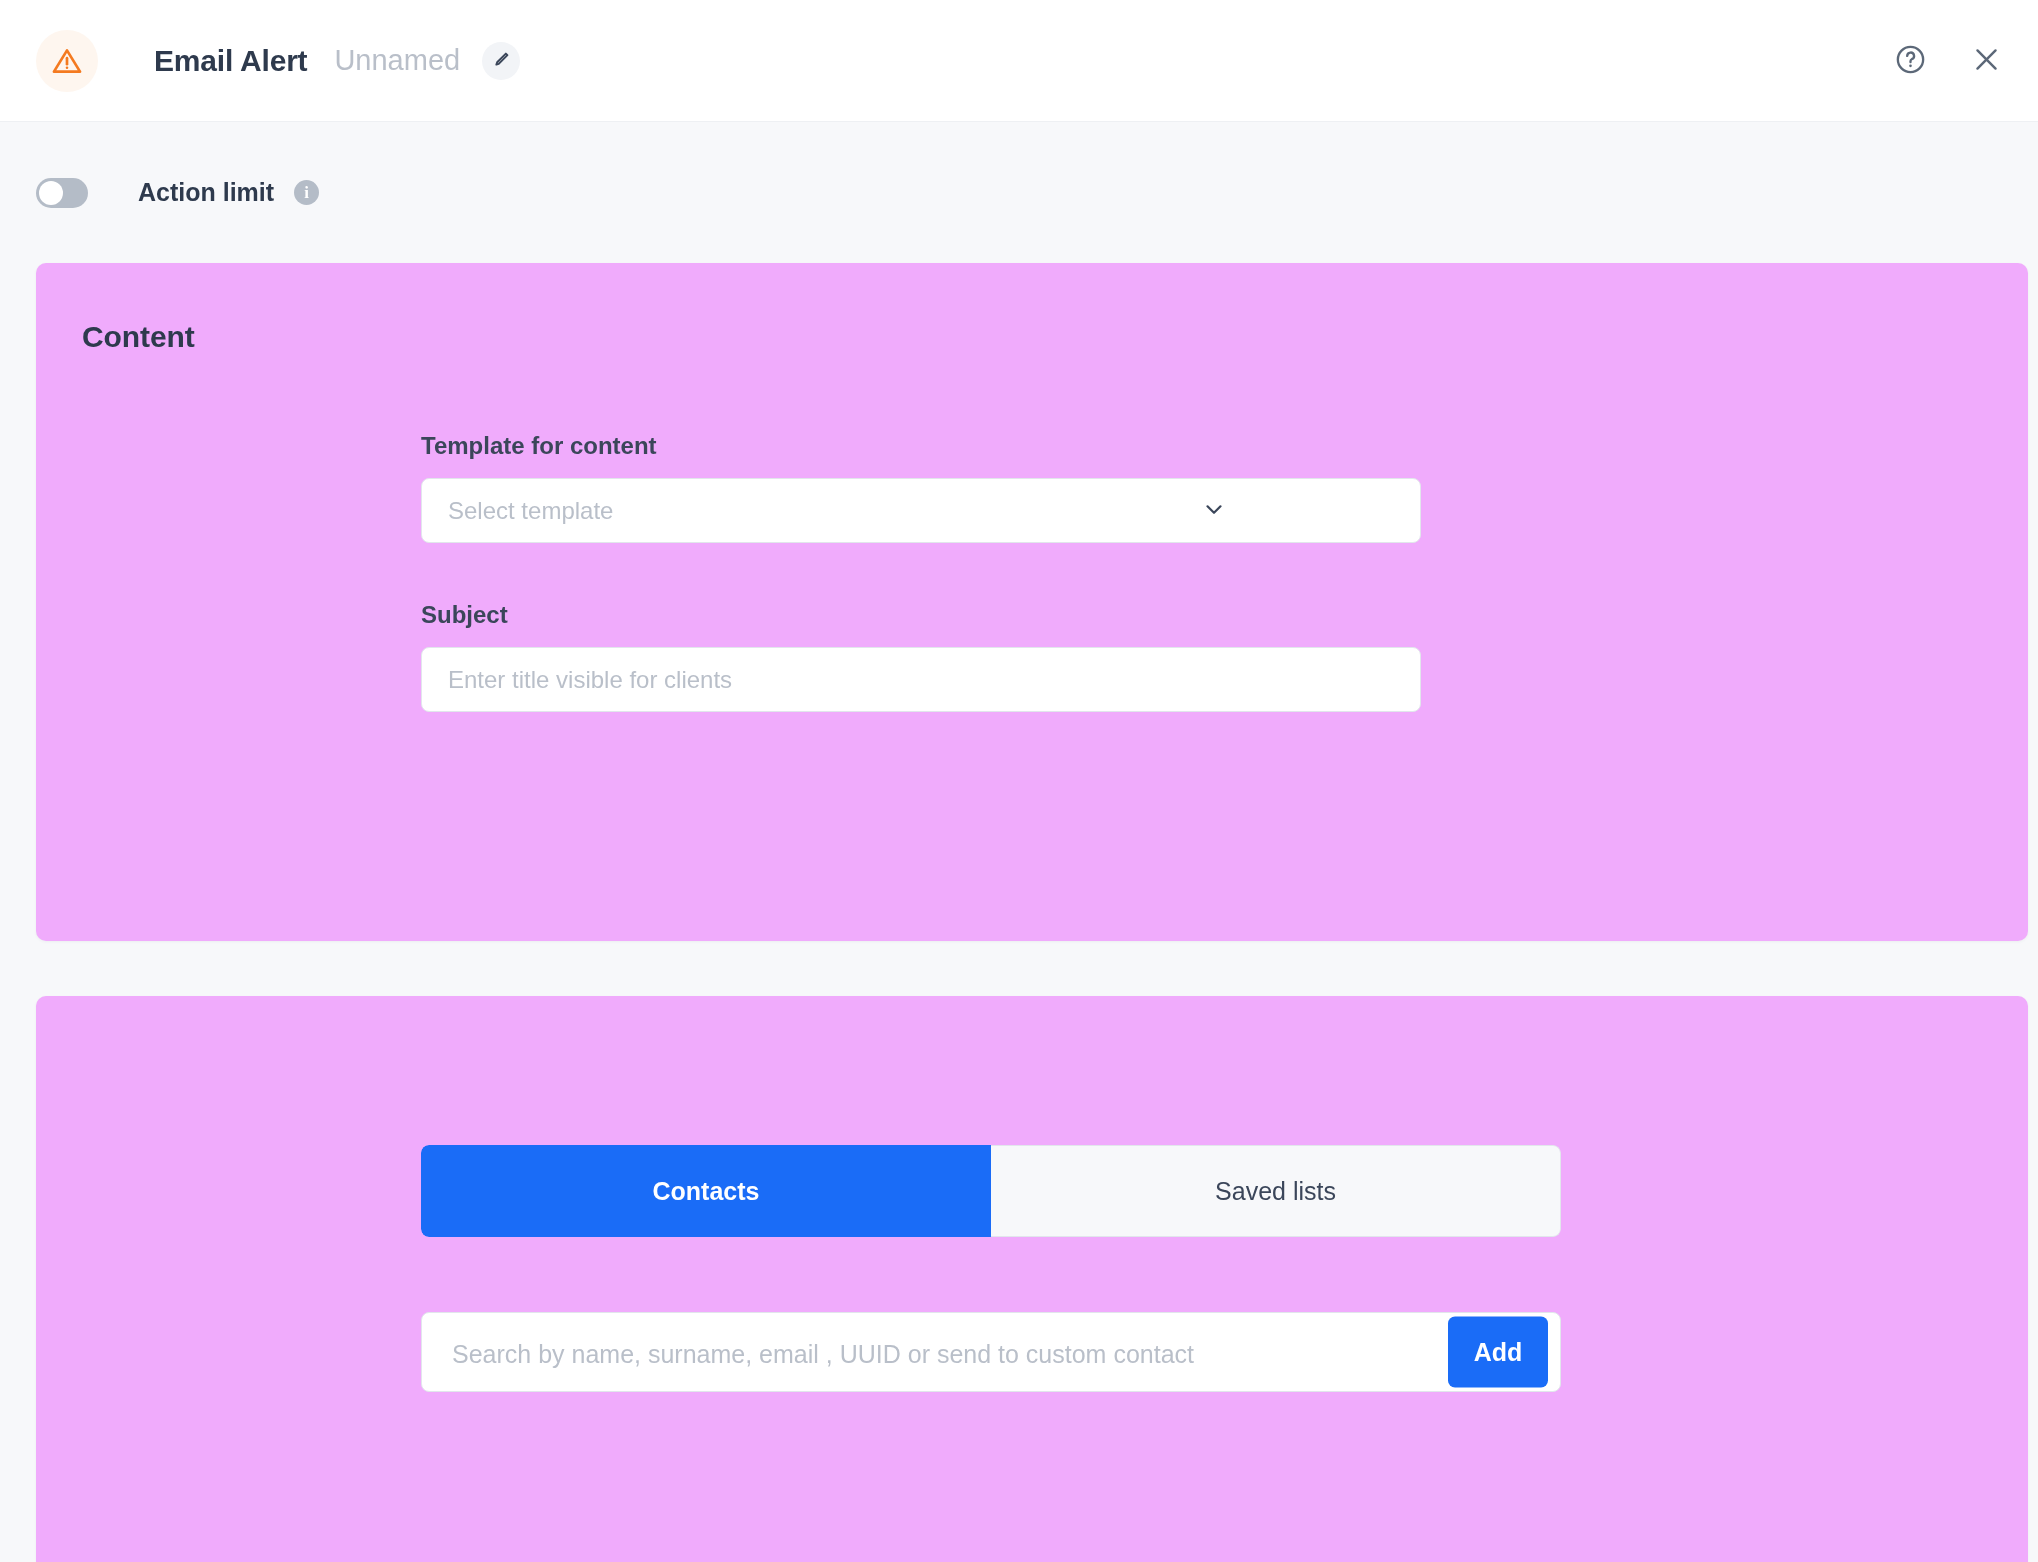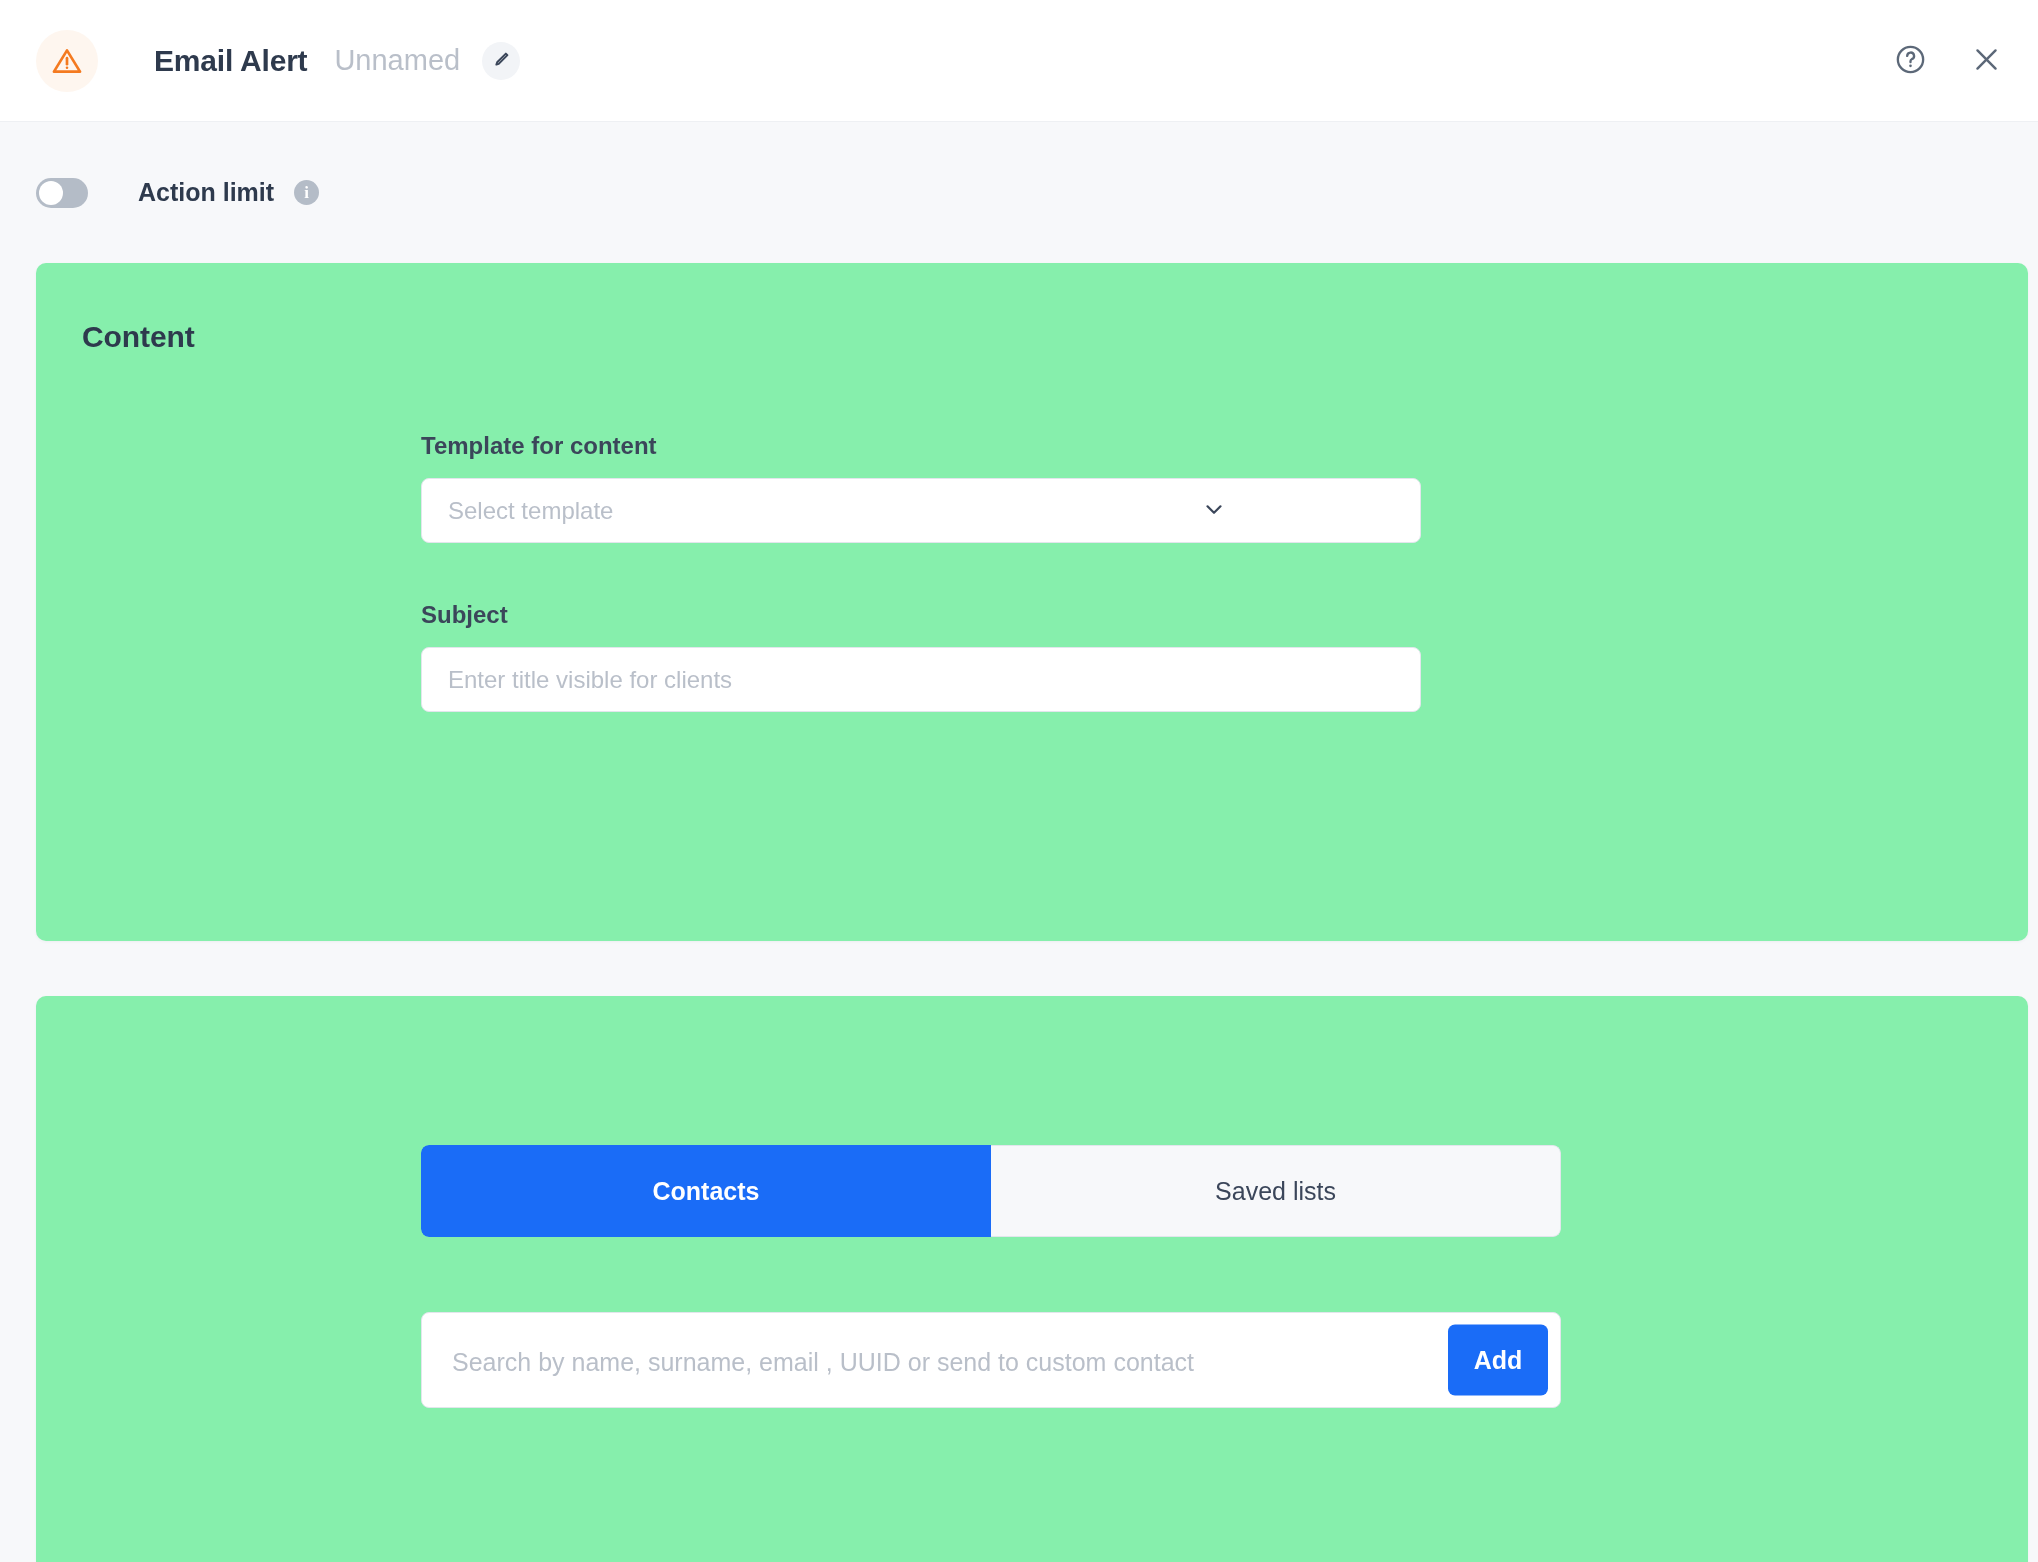--- a/index.html
+++ b/index.html
@@ -136,21 +136,21 @@
     justify-content: center;
     margin-left: 20px;
     line-height: 1;
     flex: 0 0 auto;
     cursor: pointer;
   }
 
   
   .card {
     margin: 0 10px 0 36px;
-    background: #86efac;
+    background: #f0abfc;
     border-radius: 10px;
     box-shadow: 0 1px 3px rgba(40,50,70,0.05);
   }
   .card-content { height: 678px; padding: 57px 0 0 0; }
   .card-recipient { margin-top: 55px; min-height: 620px; padding: 57px 0 0 0; }
 
   .section-title {
     font-size: 30px;
     font-weight: 700;
     color: #2e3a4d;
@@ -241,21 +241,21 @@
 
   
   .search-wrap {
     position: relative;
     width: 1140px;
     margin-left: 385px;
     margin-top: 75px;
   }
   .search-input {
     width: 1140px;
-    height: 96px;
+    height: 80px;
     border: 1px solid #e2e6ec;
     border-radius: 8px;
     background: #ffffff;
     font-size: 25px;
     color: #3b465a;
     padding: 4px 180px 0 30px;
     font-family: "Liberation Sans", sans-serif;
     outline: none;
   }
   .search-input::placeholder { color: #b9bfc9; }

